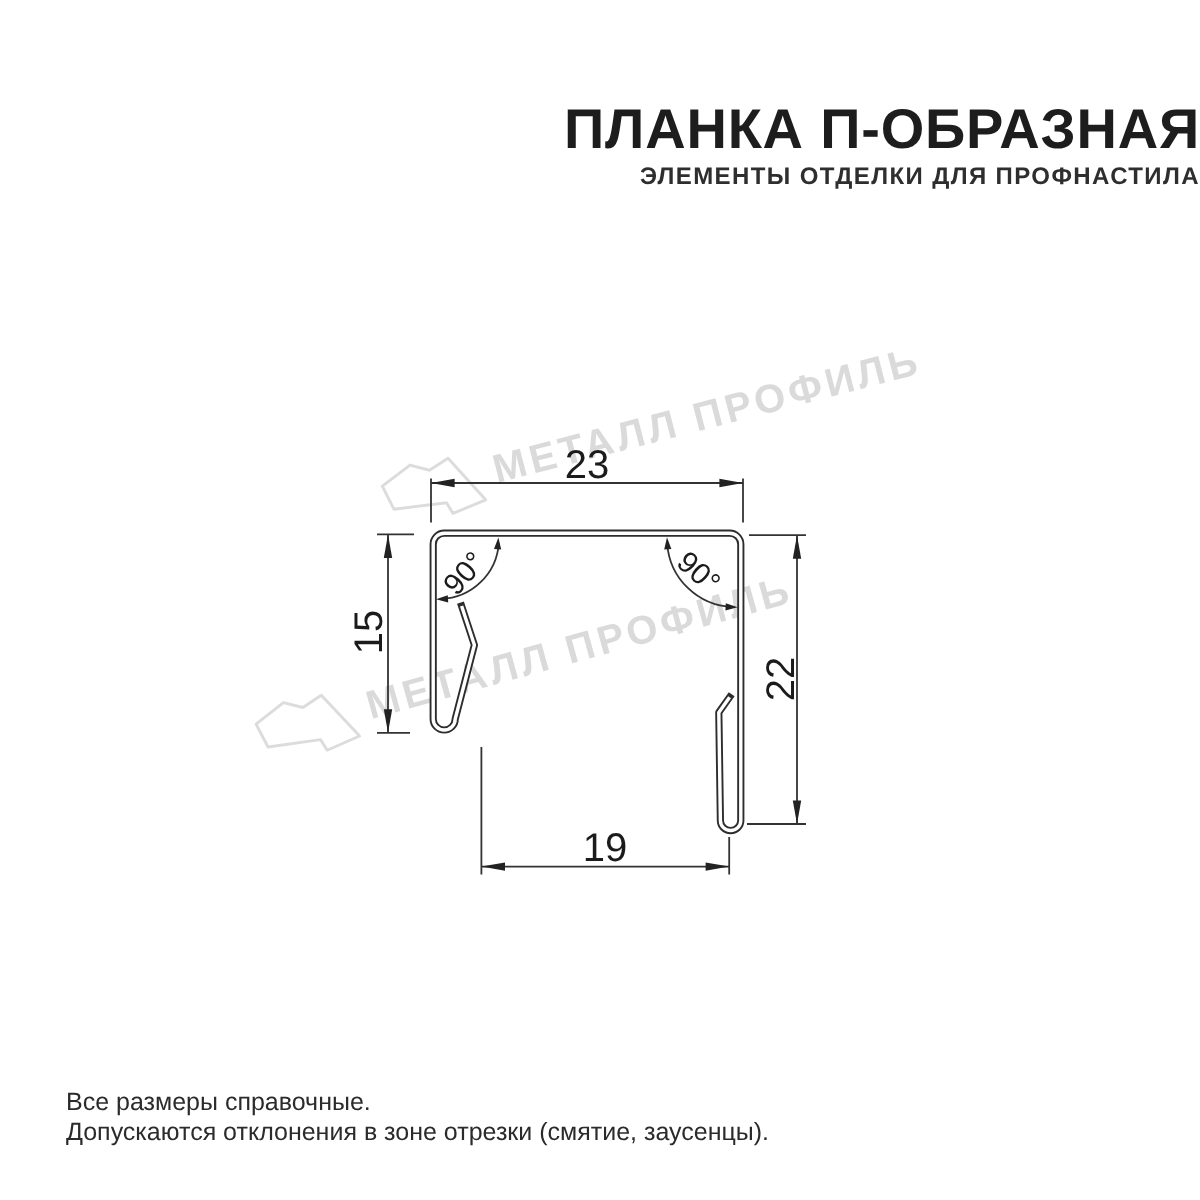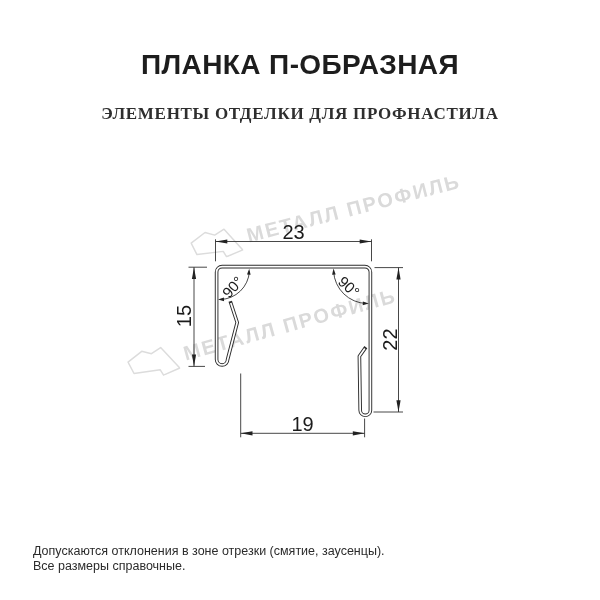--- a/index.html
+++ b/index.html
@@ -1,21 +1,21 @@
 <!DOCTYPE html>
 <html><head>
 <meta charset="utf-8">
 <style>
   html,body{margin:0;padding:0;background:#fff;}
   #page{position:relative;width:600px;height:600px;background:#ffffff;overflow:hidden;
         font-family:"Liberation Sans",sans-serif;}
   
-  #header{position:absolute;top:50px;left:0;width:600px;text-align:center;z-index:3;}
+  #header{position:absolute;top:50px;left:0;width:600px;text-align:right;z-index:3;}
   .title-line{font-size:28px;line-height:29px;font-weight:800;color:#1d1d1d;letter-spacing:.4px;}
-  #subtitle{margin-top:25px;font-size:17px;font-weight:700;color:#2e2e2e;letter-spacing:.7px;font-family:Liberation Serif, serif;}
+  #subtitle{margin-top:2px;font-size:12px;font-weight:700;color:#2e2e2e;letter-spacing:.7px;}
   
   .watermark{position:absolute;display:flex;align-items:center;gap:7px;z-index:1;
              transform-origin:0 50%;color:#dadada;font-weight:700;font-size:20px;
              letter-spacing:2px;white-space:nowrap;user-select:none;}
   #wm-top{left:192px;top:235px;transform:rotate(-14.5deg);}
   #wm-mid{left:129px;top:354px;transform:rotate(-15.5deg);}
   .wm-logo{flex:0 0 auto;display:block;}
   
   #drawing{position:absolute;left:0;top:0;z-index:2;}
   .dim-num{font-family:"Liberation Sans",sans-serif;font-size:20px;fill:#1b1b1b;}
@@ -108,17 +108,17 @@
 
     <g>
       <path d="M 333.6 271.6 A 34 34 0 0 0 366.3 303.5" fill="none" stroke="#333" stroke-width="0.9"></path>
       <polygon points="333.5,268.6 335.7,274.5 332.1,274.7" fill="#222"></polygon>
       <polygon points="368.8,303.6 362.7,305.2 362.9,301.6" fill="#222"></polygon>
       <text class="ang-num" transform="translate(349,286.5) rotate(42)" text-anchor="middle" dominant-baseline="central">90°</text>
     </g>
   </svg>
 
   <div id="footer">
+    <div>Все размеры справочные.</div>
     <div>Допускаются отклонения в зоне отрезки (смятие, заусенцы).</div>
-    <div>Все размеры справочные.</div>
   </div>
 
 </div>
 
 </body></html>

